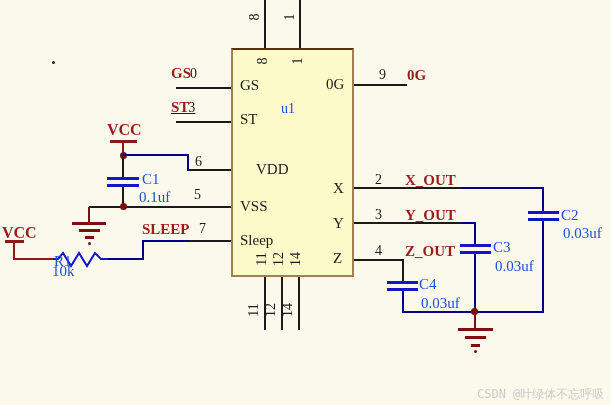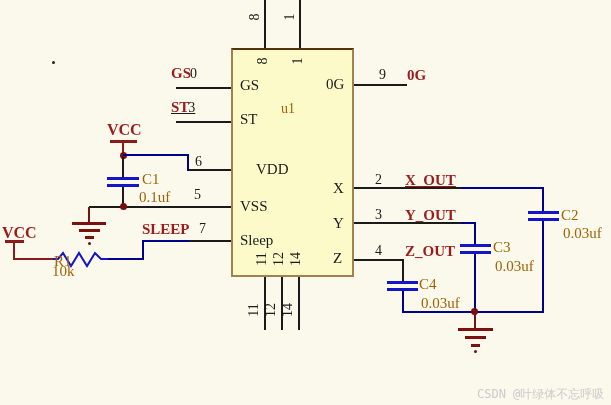--- a/index.html
+++ b/index.html
@@ -19,21 +19,21 @@
   
   .plate{position:absolute;height:3px;background:#1414C8;}
   
   .gbar{position:absolute;height:3px;background:#7A1010;}
   .vbar{position:absolute;height:3px;background:#8B1A1A;}
   .dot{position:absolute;width:7px;height:7px;border-radius:50%;background:#7A0E0E;}
   .tinydot{position:absolute;width:3px;height:3px;border-radius:50%;background:#7A0E0E;}
   
   .txt{position:absolute;font-size:15px;line-height:1;color:#1A1A1A;white-space:nowrap;}
   .maroon{color:#9B1B1B;font-weight:bold;}
-  .blue{color:#a16207;}
+  .blue{color:#1d4ed8;}
   .num{font-size:14px;color:#1A1A1A;}
   .rot{transform:rotate(-90deg);transform-origin:center center;text-align:center;}
   .chip{
     position:absolute;left:231px;top:48px;width:123px;height:229px;
     background:#FDFACA;border:2px solid #A1824E;border-top-color:#54310F;
     box-sizing:border-box;
   }
   .caption{
     position:absolute;font-family:"DejaVu Sans Mono",monospace;
     font-size:15px;color:#111;letter-spacing:1px;white-space:nowrap;
@@ -105,21 +105,21 @@
   <div class="txt num" style="left:199px;top:222px;">7</div>
 
   <div class="wh" style="left:354px;top:84px;width:53px;"></div>
   <div class="txt num" style="left:379px;top:68px;">9</div>
   <div class="txt maroon" style="left:407px;top:68px;">0G</div>
 
   <div class="wh" style="left:354px;top:187px;width:107px;"></div>
   <div class="bh" style="left:461px;top:187px;width:83px;"></div>
   <div class="bv" style="left:542px;top:187px;height:25px;"></div>
   <div class="txt num" style="left:375px;top:173px;">2</div>
-  <div class="txt maroon" style="left:405px;top:173px;text-decoration:underline;">X_OUT</div>
+  <div class="txt maroon" style="left:405px;top:173px;">X_OUT</div>
 
   <div class="wh" style="left:354px;top:222px;width:107px;"></div>
   <div class="bh" style="left:461px;top:222px;width:15px;"></div>
   <div class="bv" style="left:474px;top:222px;height:23px;"></div>
   <div class="txt num" style="left:375px;top:208px;">3</div>
   <div class="txt maroon" style="left:405px;top:208px;">Y_OUT</div>
 
   <div class="wh" style="left:354px;top:259px;width:50px;"></div>
   <div class="wv" style="left:402px;top:259px;height:23px;"></div>
   <div class="txt num" style="left:375px;top:244px;">4</div>

